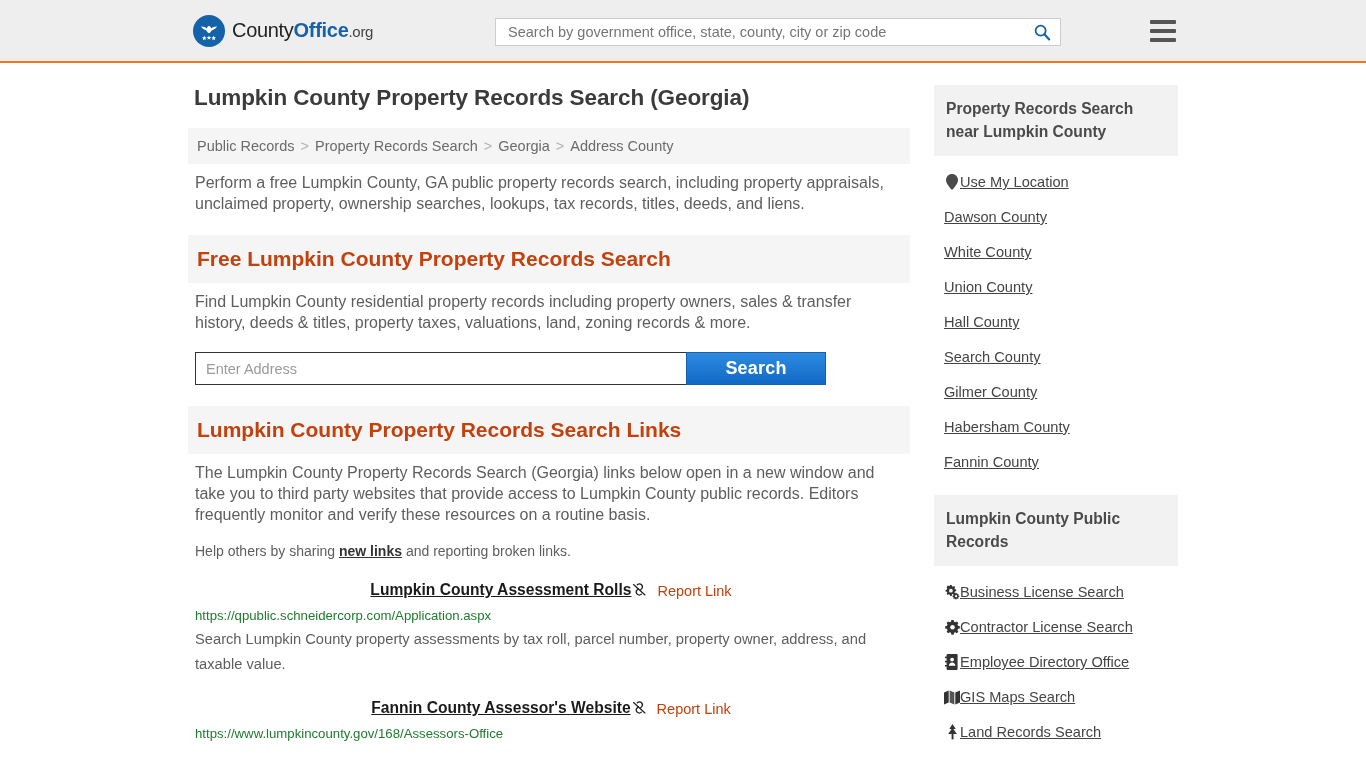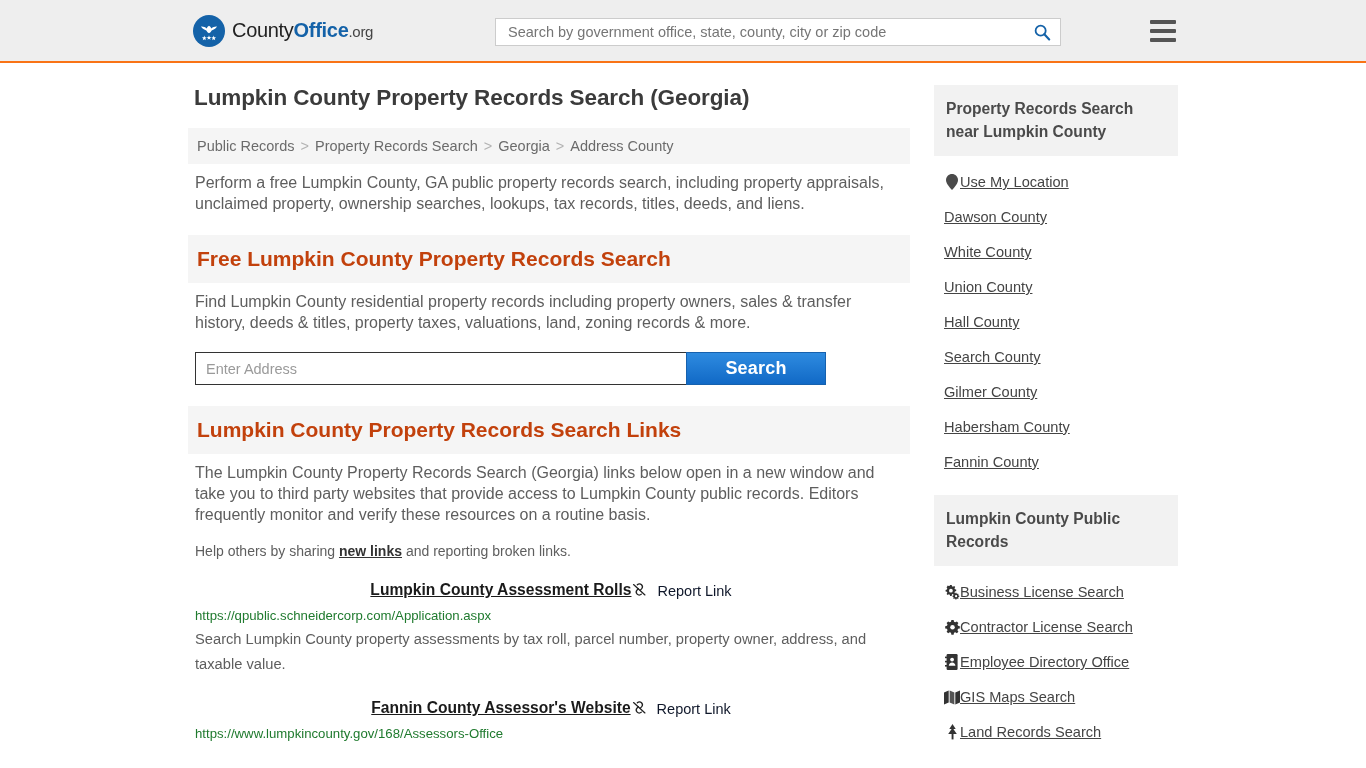--- a/index.html
+++ b/index.html
@@ -209,21 +209,21 @@
     font-weight: bold;
     color: #1a1a1a;
     text-decoration: underline;
     cursor: pointer;
   }
   .report-link {
     display: flex;
     align-items: center;
     gap: 9px;
     font-size: 14.5px;
-    color: #0f172a;
+    color: #c2410c;
     cursor: pointer;
     white-space: nowrap;
     margin-right: 3px;
   }
   .result-url {
     font-size: 13.2px;
     color: #1f7a2e;
     margin-top: 7px;
   }
   .result-desc {

